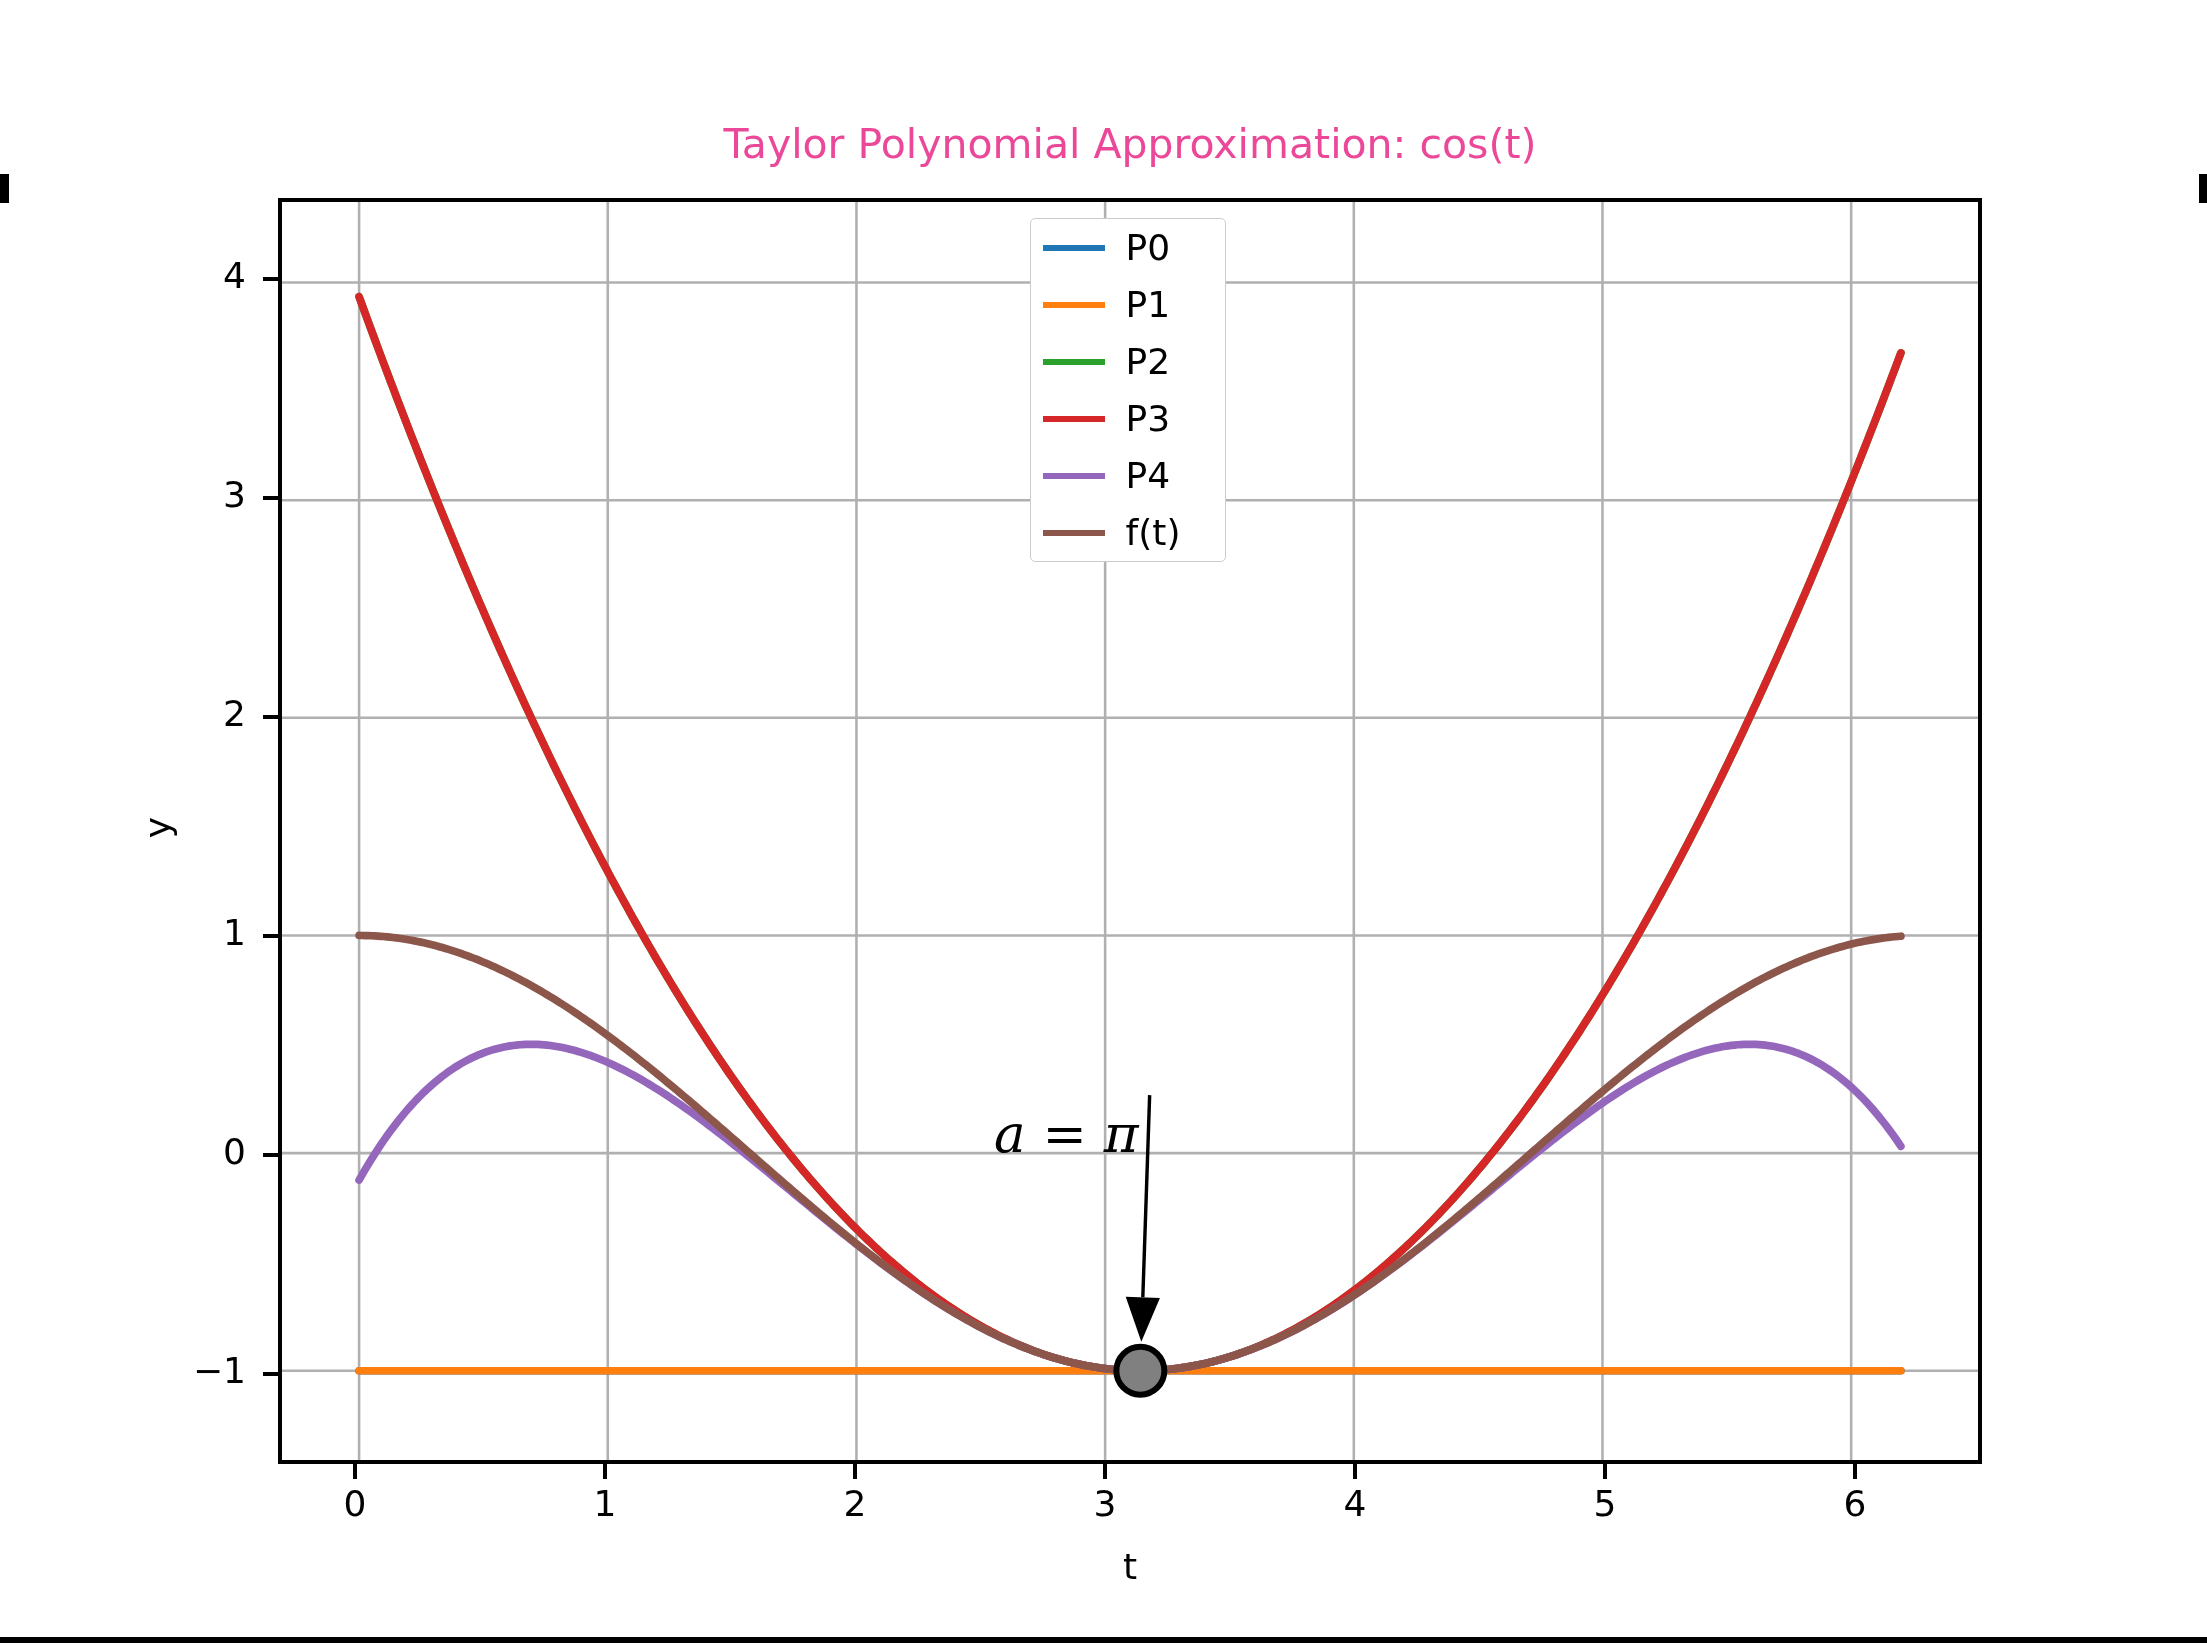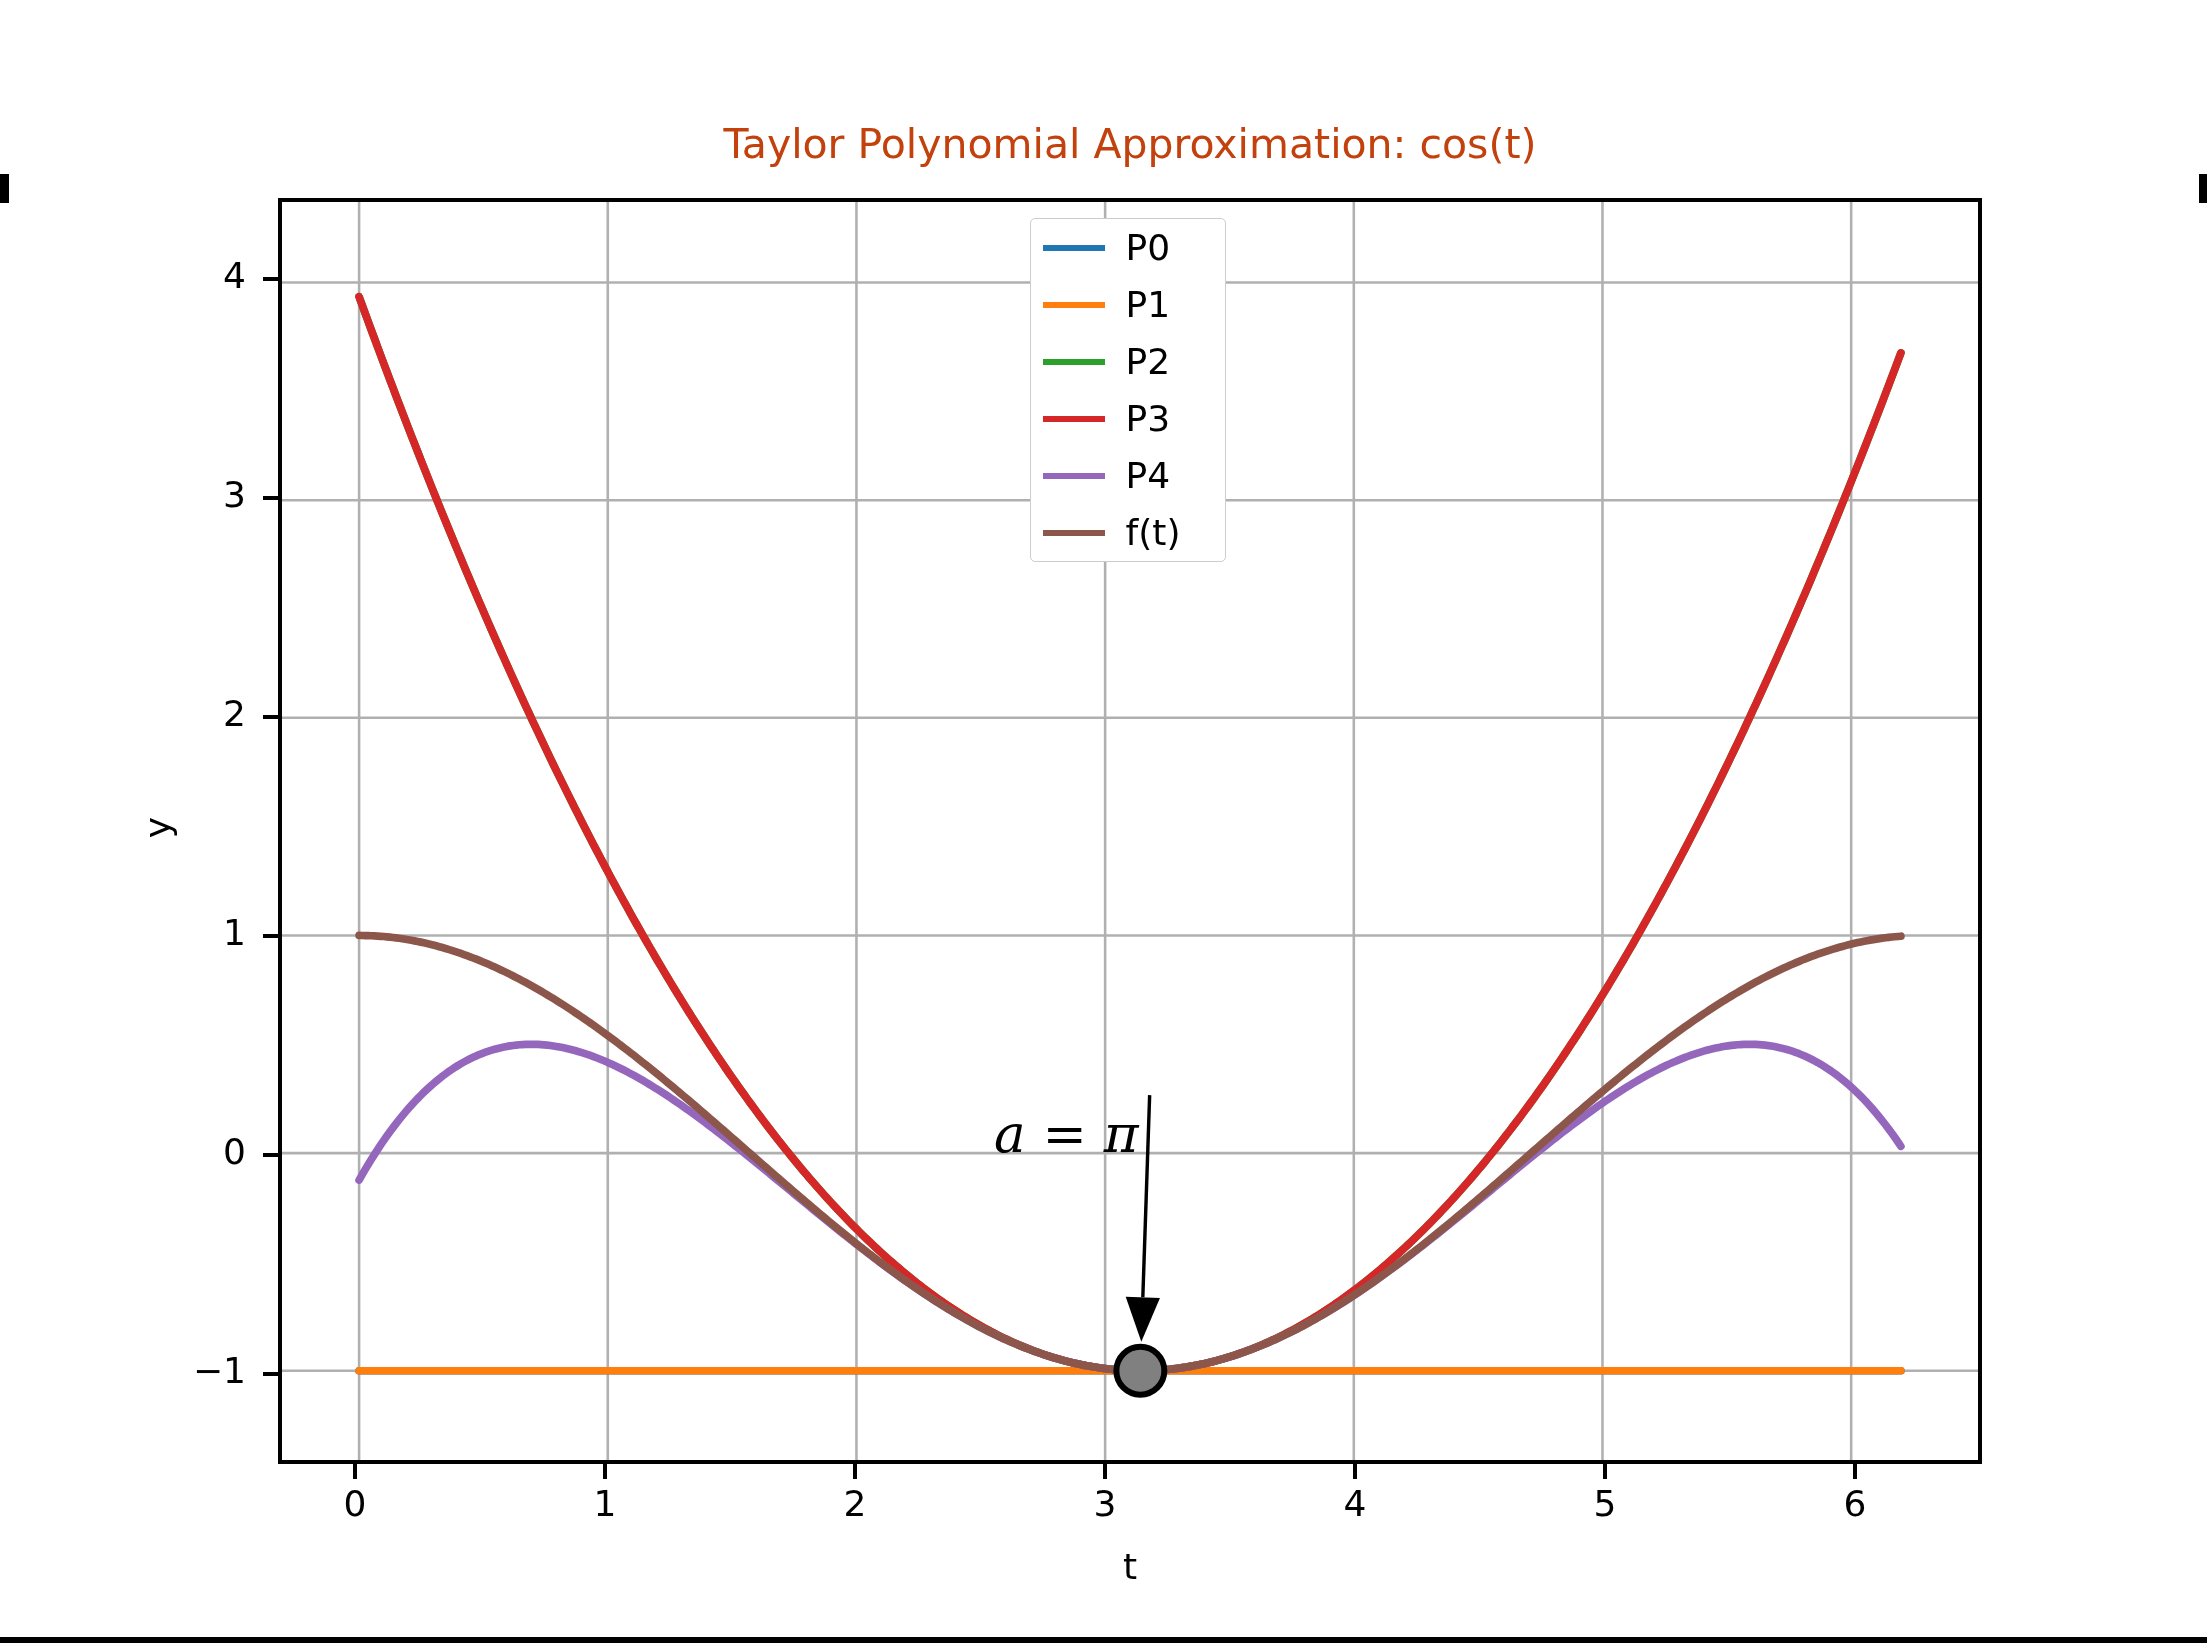--- a/index.html
+++ b/index.html
@@ -37,21 +37,21 @@
     height: 6px;
     background: #000000;
   }
   #chart-title {
     position: absolute;
     left: 278px;
     top: 120px;
     width: 1704px;
     text-align: center;
     font-size: 41px;
-    color: #c2410c;
+    color: #ec4899;
     white-space: nowrap;
   }
   #plot-area {
     position: absolute;
     left: 278px;
     top: 198px;
     width: 1704px;
     height: 1266px;
     border: 4.3px solid #000000;
     box-sizing: border-box;

